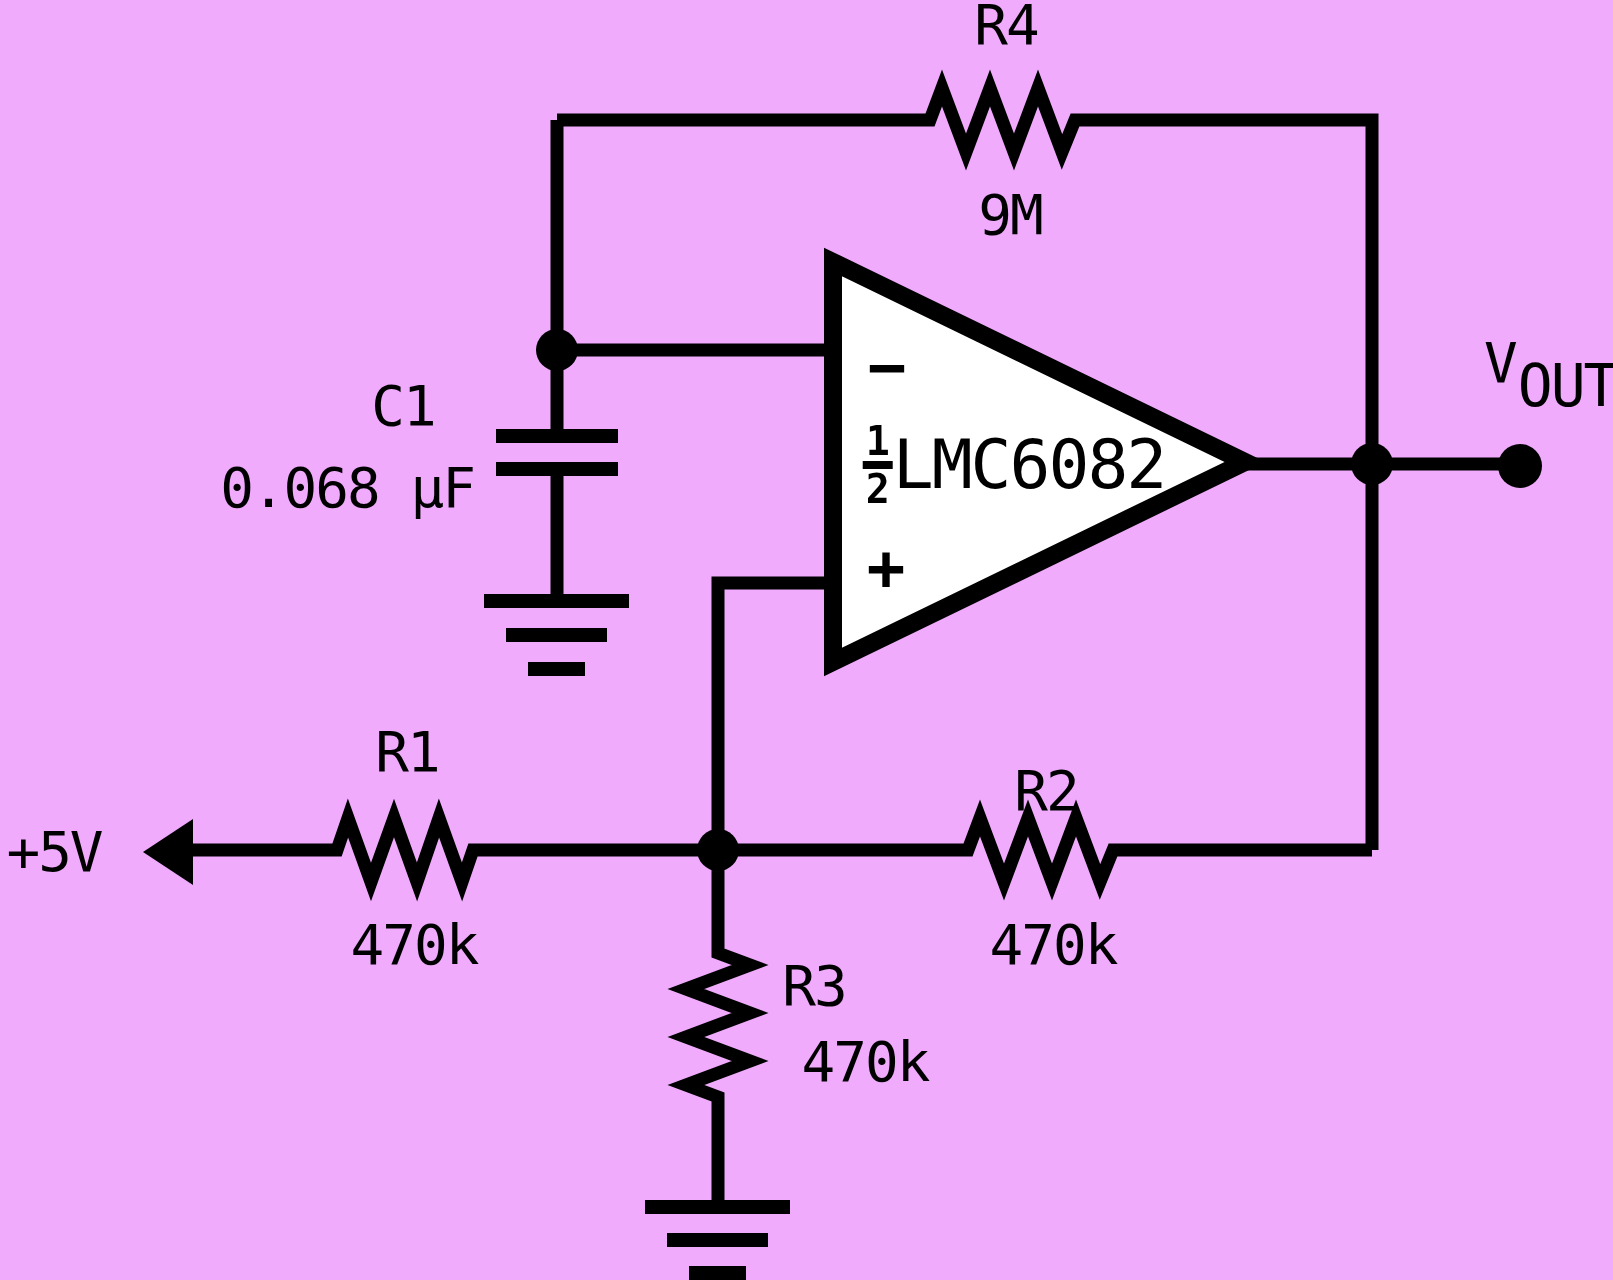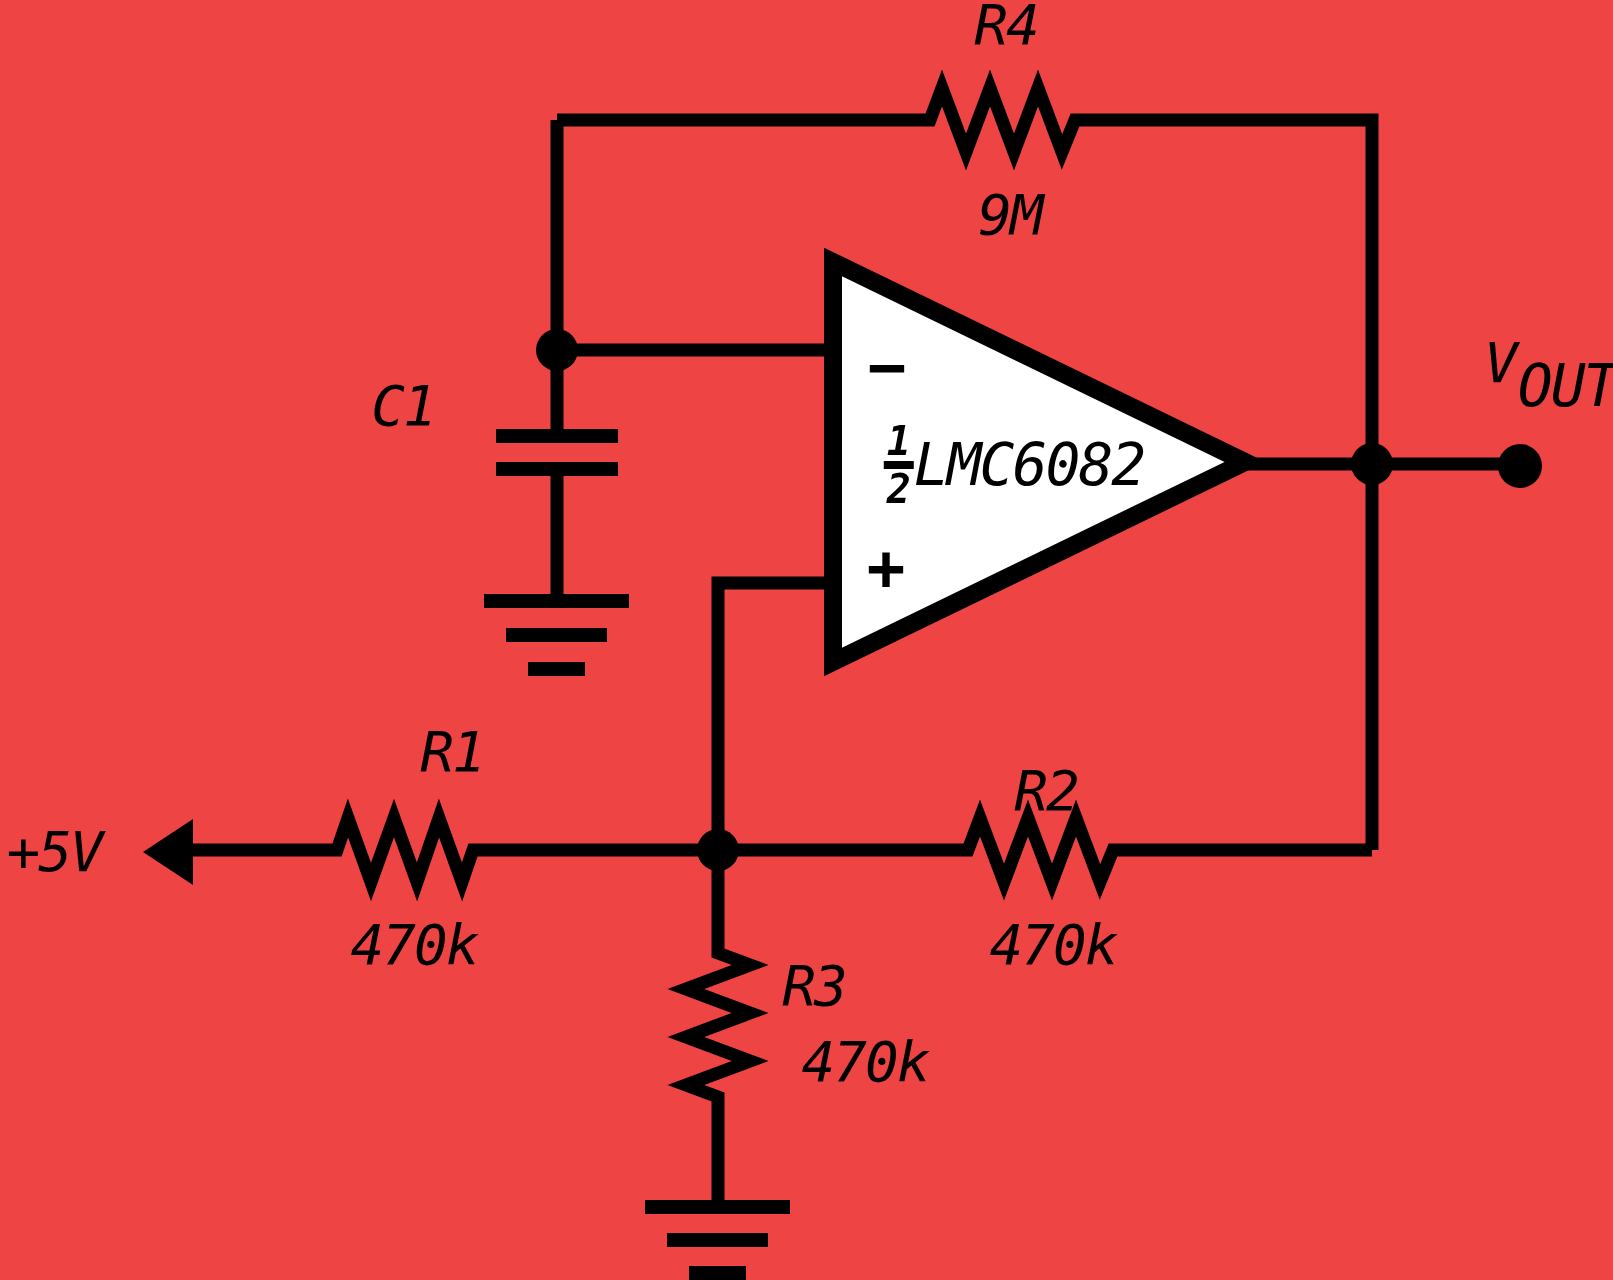--- a/index.html
+++ b/index.html
@@ -4,25 +4,24 @@
 <style>
   html, body {
     margin: 0;
     padding: 0;
     background: #ffffff;
   }
   .canvas {
     position: relative;
     width: 1613px;
     height: 1280px;
-    background: #ef4444;
+    background: #f0abfc;
     overflow: hidden;
     font-family: "DejaVu Sans Mono", "Liberation Mono", monospace;
     color: #000000;
-    font-style: italic;
   }
   .canvas svg {
     position: absolute;
     left: 0;
     top: 0;
   }
   .lbl {
     position: absolute;
     transform: translate(-50%, -50%);
     font-size: 56px;
@@ -54,21 +53,21 @@
     line-height: 34px;
     font-weight: bold;
   }
   .frac-bar {
     width: 30px;
     height: 8px;
     background: #000000;
     margin: 3px 0;
   }
   .opamp-part {
-    font-size: 58px;
+    font-size: 68px;
     letter-spacing: -2px;
     line-height: 1;
   }
   .vout {
     position: absolute;
     left: 1484px;
     top: 333px;
     font-size: 56px;
     line-height: 1;
     white-space: nowrap;
@@ -111,22 +110,23 @@
     <circle cx="557" cy="350" r="21" fill="#000000"></circle>
     <circle cx="718" cy="850" r="21" fill="#000000"></circle>
     <circle cx="1372" cy="464" r="21" fill="#000000"></circle>
     <circle cx="1520" cy="466" r="22" fill="#000000"></circle>
   </svg>
 
   <div class="lbl" style="left:1006px; top:25px">R4</div>
   <div class="lbl" style="left:1010px; top:215px">9M</div>
 
   <div class="lbl" style="left:403px; top:406px">C1</div>
+  <div class="lbl" style="left:347px; top:488px">0.068 µF</div>
 
-  <div class="lbl" style="left:452px; top:752px">R1</div>
+  <div class="lbl" style="left:407px; top:752px">R1</div>
   <div class="lbl" style="left:414px; top:945px">470k</div>
 
   <div class="lbl" style="left:1046px; top:791px">R2</div>
   <div class="lbl" style="left:1053px; top:945px">470k</div>
 
   <div class="lbl" style="left:814px; top:986px">R3</div>
   <div class="lbl" style="left:865px; top:1062px">470k</div>
 
   <div class="lbl" style="left:54px; top:852px">+5V</div>
 

